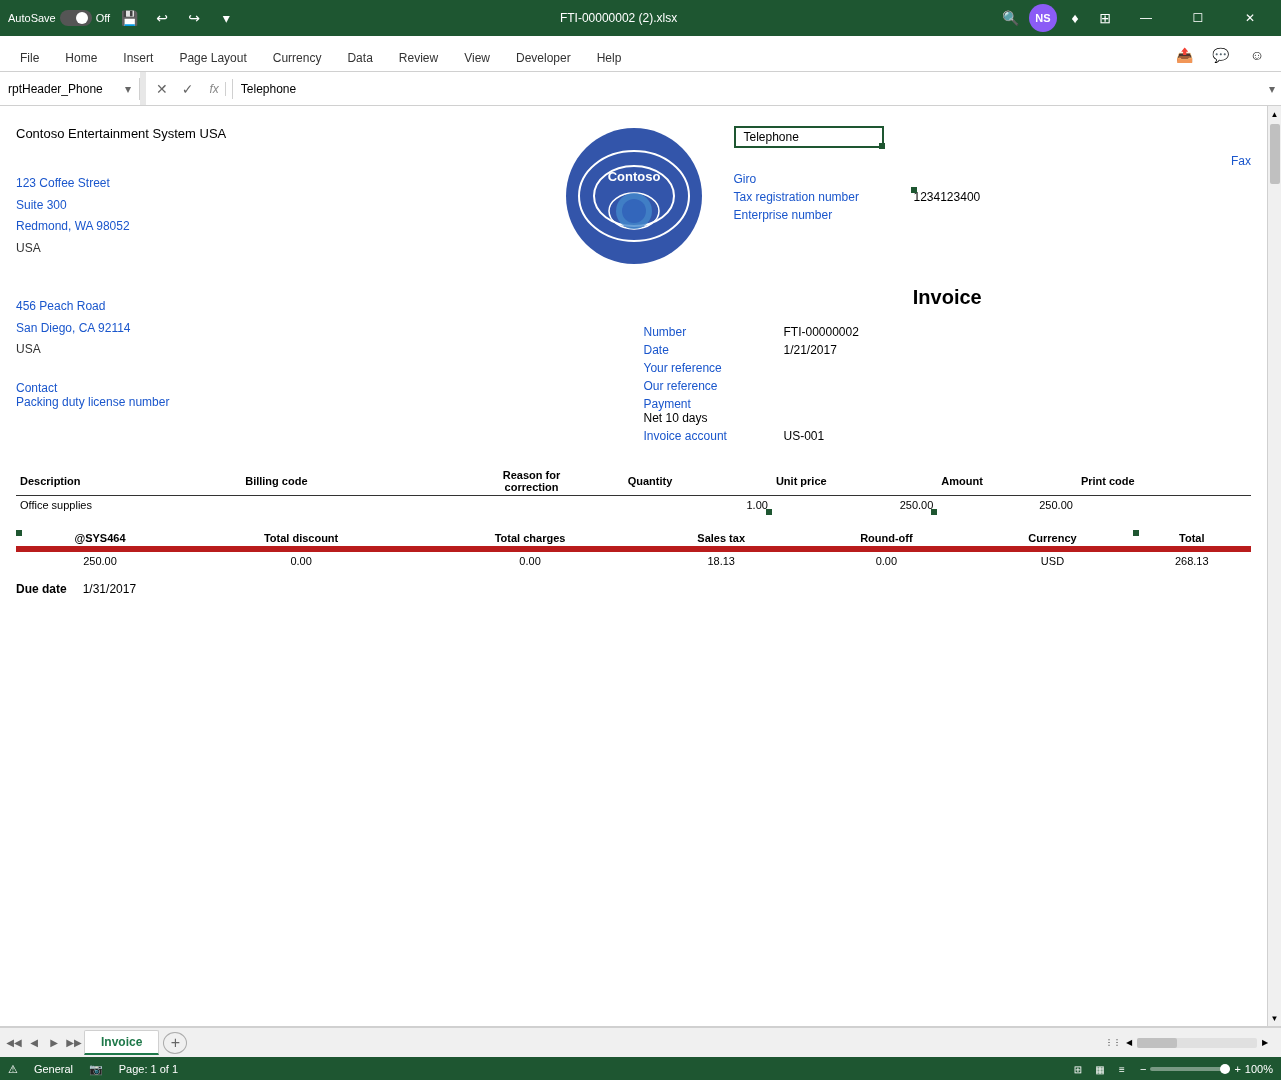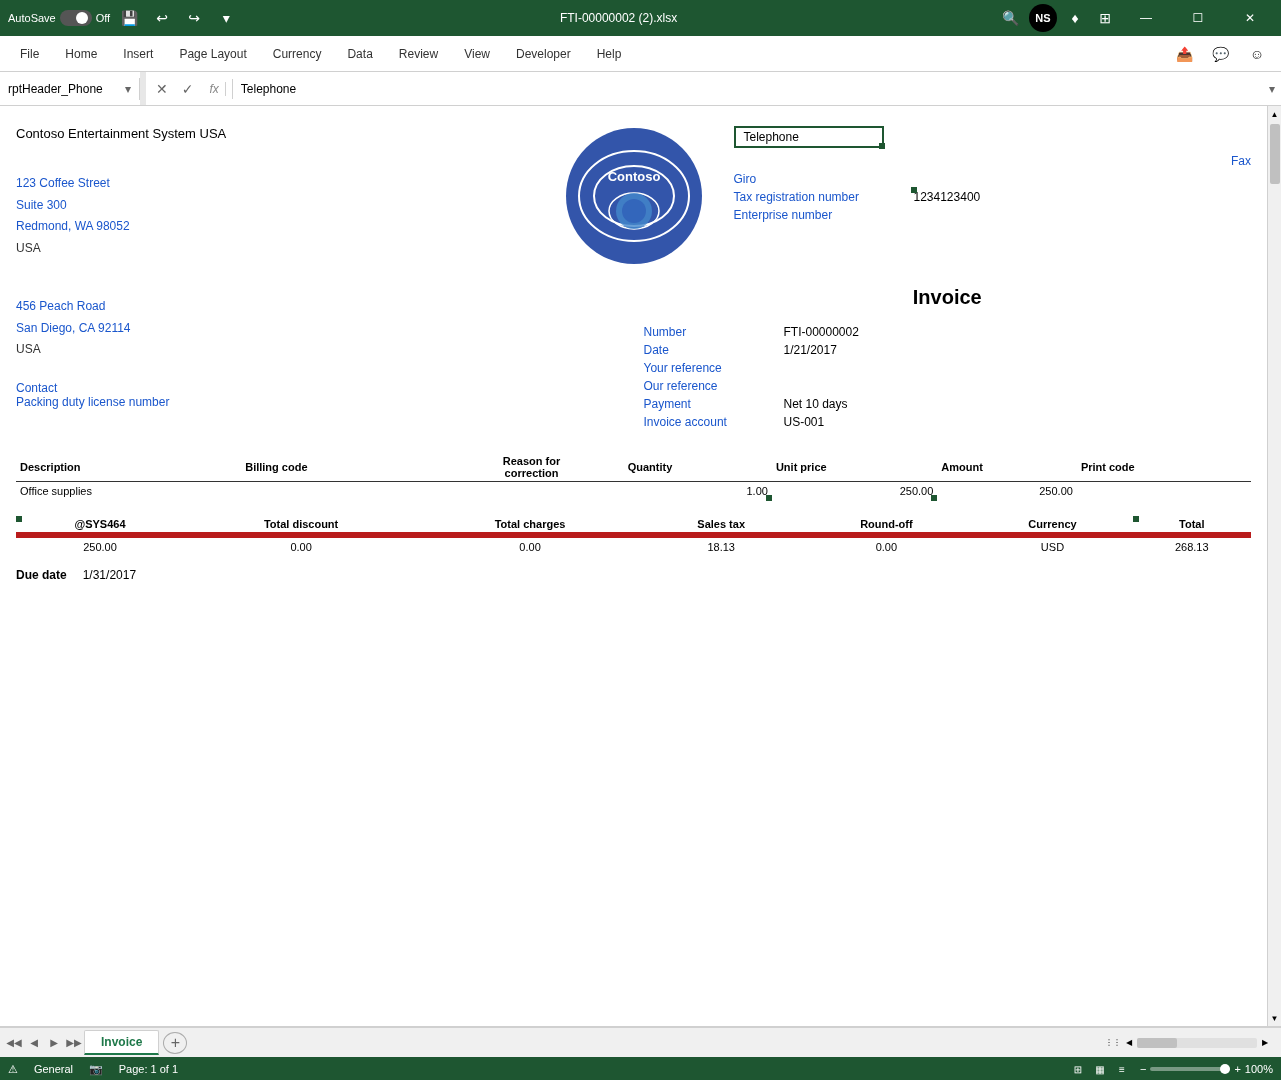--- a/index.html
+++ b/index.html
@@ -14,30 +14,30 @@
       align-items: center;
       padding: 0 8px;
       gap: 8px;
     }
     .title-bar-autosave { display: flex; align-items: center; gap: 4px; font-size: 11px; }
     .toggle-switch { background: #555; border-radius: 10px; width: 32px; height: 16px; display: flex; align-items: center; padding: 2px; }
     .toggle-knob { width: 12px; height: 12px; background: white; border-radius: 50%; margin-left: 14px; }
     .title-bar-title { flex: 1; text-align: center; font-size: 12px; }
     .title-bar-icons { display: flex; gap: 6px; align-items: center; }
     .title-icon { width: 24px; height: 24px; display: flex; align-items: center; justify-content: center; cursor: pointer; font-size: 14px; color: white; }
-    .avatar { width: 28px; height: 28px; border-radius: 50%; background: #000000; display: flex; align-items: center; justify-content: center; font-size: 11px; color: white; font-weight: bold; }
+    .avatar { width: 28px; height: 28px; border-radius: 50%; background: #8b5cf6; display: flex; align-items: center; justify-content: center; font-size: 11px; color: white; font-weight: bold; }
     .win-btn { width: 46px; height: 36px; display: flex; align-items: center; justify-content: center; cursor: pointer; font-size: 12px; }
 
     
     .ribbon-tabs {
       background: #fff;
       border-bottom: 1px solid #d0d0d0;
       height: 36px;
       display: flex;
-      align-items: center;
+      align-items: flex-end;
       padding: 0 8px;
       gap: 2px;
     }
     .ribbon-tab {
       padding: 6px 12px;
       cursor: pointer;
       font-size: 12px;
       color: #333;
       border-radius: 2px;
     }
@@ -307,21 +307,21 @@
           <div style="display:flex; margin-bottom:4px;">
             <span style="color:#1a56cc; font-size:12px; min-width:140px;">Date</span>
             <span style="font-size:12px;">1/21/2017</span>
           </div>
           <div style="display:flex; margin-bottom:4px;">
             <span style="color:#1a56cc; font-size:12px; min-width:140px;">Your reference</span>
           </div>
           <div style="display:flex; margin-bottom:4px;">
             <span style="color:#1a56cc; font-size:12px; min-width:140px;">Our reference</span>
           </div>
-          <div style="display:flex; margin-bottom:4px;">
+          <div style="display:flex; margin-bottom:4px;flex-direction:column;">
             <span style="color:#1a56cc; font-size:12px; min-width:140px;">Payment</span>
             <span style="font-size:12px;">Net 10 days</span>
           </div>
           <div style="display:flex; margin-bottom:4px;">
             <span style="color:#1a56cc; font-size:12px; min-width:140px;">Invoice account</span>
             <span style="font-size:12px;">US-001</span>
           </div>
         </div>
       </div>
 

